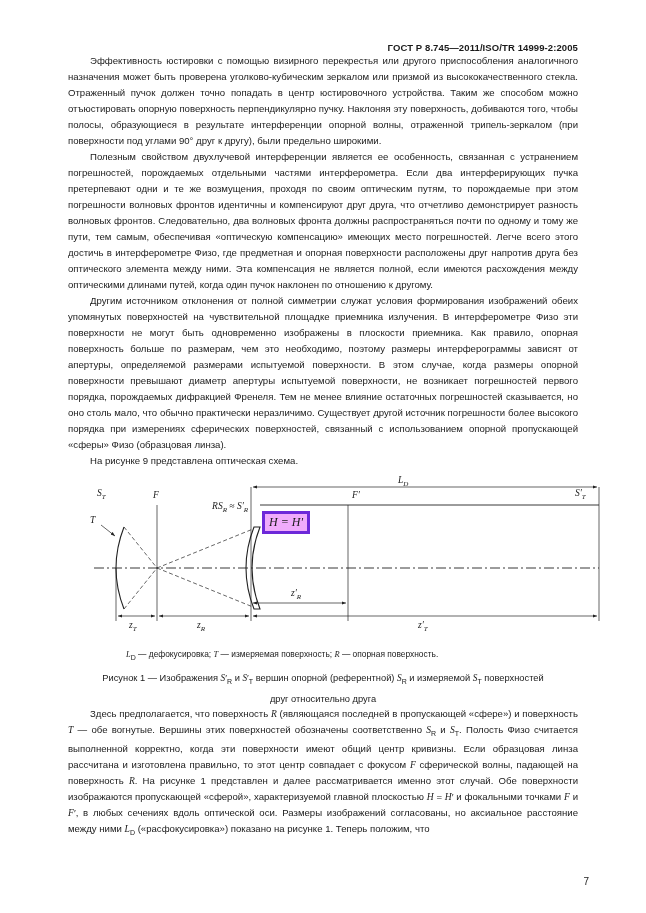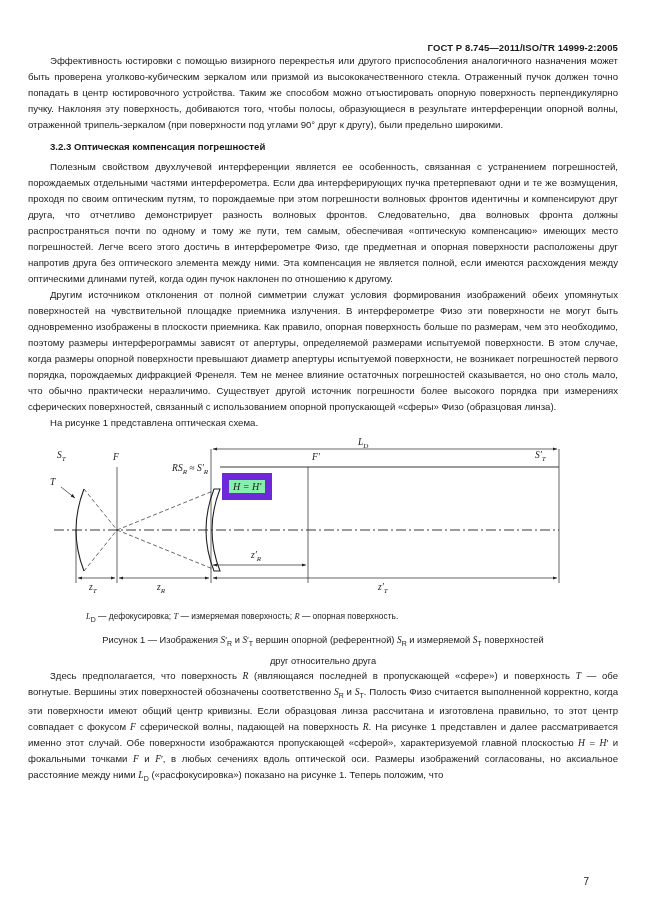--- a/index.html
+++ b/index.html
@@ -6,21 +6,21 @@
   .page{
     position:relative;
     width:646px;height:913px;
     margin:0 auto;
     background:#ffffff;
     font-family:"Liberation Sans", sans-serif;
     color:#1a1a1a;
     overflow:hidden;
     box-sizing:border-box;
   }
-  .content{padding:0 28px;}
+  .content{padding:0 68px;}
   .doc-header{
     padding-top:42px;
     text-align:right;
     font-size:9.5px;
     font-weight:bold;
     letter-spacing:.1px;
   }
   p.para{
     margin:0;
     font-size:9.6px;
@@ -47,25 +47,25 @@
   .figure-wrap svg{position:absolute;left:0;top:0;}
   .fig-label{
     position:absolute;
     font-family:"Liberation Serif", serif;
     font-style:italic;
     font-size:9.5px;
     color:#1a1a1a;
     white-space:nowrap;
   }
   .fig-label-box{
-    border:7px solid #6d28d9;
+    border:3px solid #6d28d9;
     font-style:italic;
-    font-size:10px;
+    font-size:12px;
     padding:1px 4px;
-    background:#86efac;
+    background:#f0abfc;
   }
   .fig-legend{
     margin:4px 0 0 58px;
     font-size:8.4px;
     color:#1a1a1a;
   }
   .fig-caption{
     margin-top:10px;
     text-align:center;
     font-size:9.3px;
@@ -83,27 +83,26 @@
 </head>
 <body>
 
 <div class="page">
   <div class="content">
 
     <div class="doc-header">ГОСТ Р 8.745—2011/ISO/TR 14999-2:2005</div>
 
     <p class="para p1">Эффективность юстировки с помощью визирного перекрестья или другого приспособления аналогичного назначения может быть проверена уголково-кубическим зеркалом или призмой из высококачественного стекла. Отраженный пучок должен точно попадать в центр юстировочного устройства. Таким же способом можно отъюстировать опорную поверхность перпендикулярно пучку. Наклоняя эту поверхность, добиваются того, чтобы полосы, образующиеся в результате интерференции опорной волны, отраженной трипель-зеркалом (при поверхности под углами 90° друг к другу), были предельно широкими.</p>
 
-    <div class="sec-heading">3.2.3 Оптическая компенсация погрешностей</div>
 
     <p class="para p2">Полезным свойством двухлучевой интерференции является ее особенность, связанная с устранением погрешностей, порождаемых отдельными частями интерферометра. Если два интерферирующих пучка претерпевают одни и те же возмущения, проходя по своим оптическим путям, то порождаемые при этом погрешности волновых фронтов идентичны и компенсируют друг друга, что отчетливо демонстрирует разность волновых фронтов. Следовательно, два волновых фронта должны распространяться почти по одному и тому же пути, тем самым, обеспечивая «оптическую компенсацию» имеющих место погрешностей. Легче всего этого достичь в интерферометре Физо, где предметная и опорная поверхности расположены друг напротив друга без оптического элемента между ними. Эта компенсация не является полной, если имеются расхождения между оптическими длинами путей, когда один пучок наклонен по отношению к другому.</p>
 
     <p class="para p3">Другим источником отклонения от полной симметрии служат условия формирования изображений обеих упомянутых поверхностей на чувствительной площадке приемника излучения. В интерферометре Физо эти поверхности не могут быть одновременно изображены в плоскости приемника. Как правило, опорная поверхность больше по размерам, чем это необходимо, поэтому размеры интерферограммы зависят от апертуры, определяемой размерами испытуемой поверхности. В этом случае, когда размеры опорной поверхности превышают диаметр апертуры испытуемой поверхности, не возникает погрешностей первого порядка, порождаемых дифракцией Френеля. Тем не менее влияние остаточных погрешностей сказывается, но оно столь мало, что обычно практически неразличимо. Существует другой источник погрешности более высокого порядка при измерениях сферических поверхностей, связанный с использованием опорной пропускающей «сферы» Физо (образцовая линза).</p>
 
-    <p class="para">На рисунке 1 представлена оптическая схема.</p>
+    <p class="para">На рисунке 9 представлена оптическая схема.</p>
 
     <div class="figure-wrap">
       <svg viewBox="0 0 533 168" width="533" height="168">
         <defs>
           <marker id="ar" viewBox="0 0 10 10" refX="9" refY="5" markerWidth="7" markerHeight="7" orient="auto-start-reverse">
             <path d="M0,1.5 L9,5 L0,8.5 z" fill="#222"></path>
           </marker>
         </defs>
         <g stroke="#222" stroke-width="0.9" fill="none">
 

